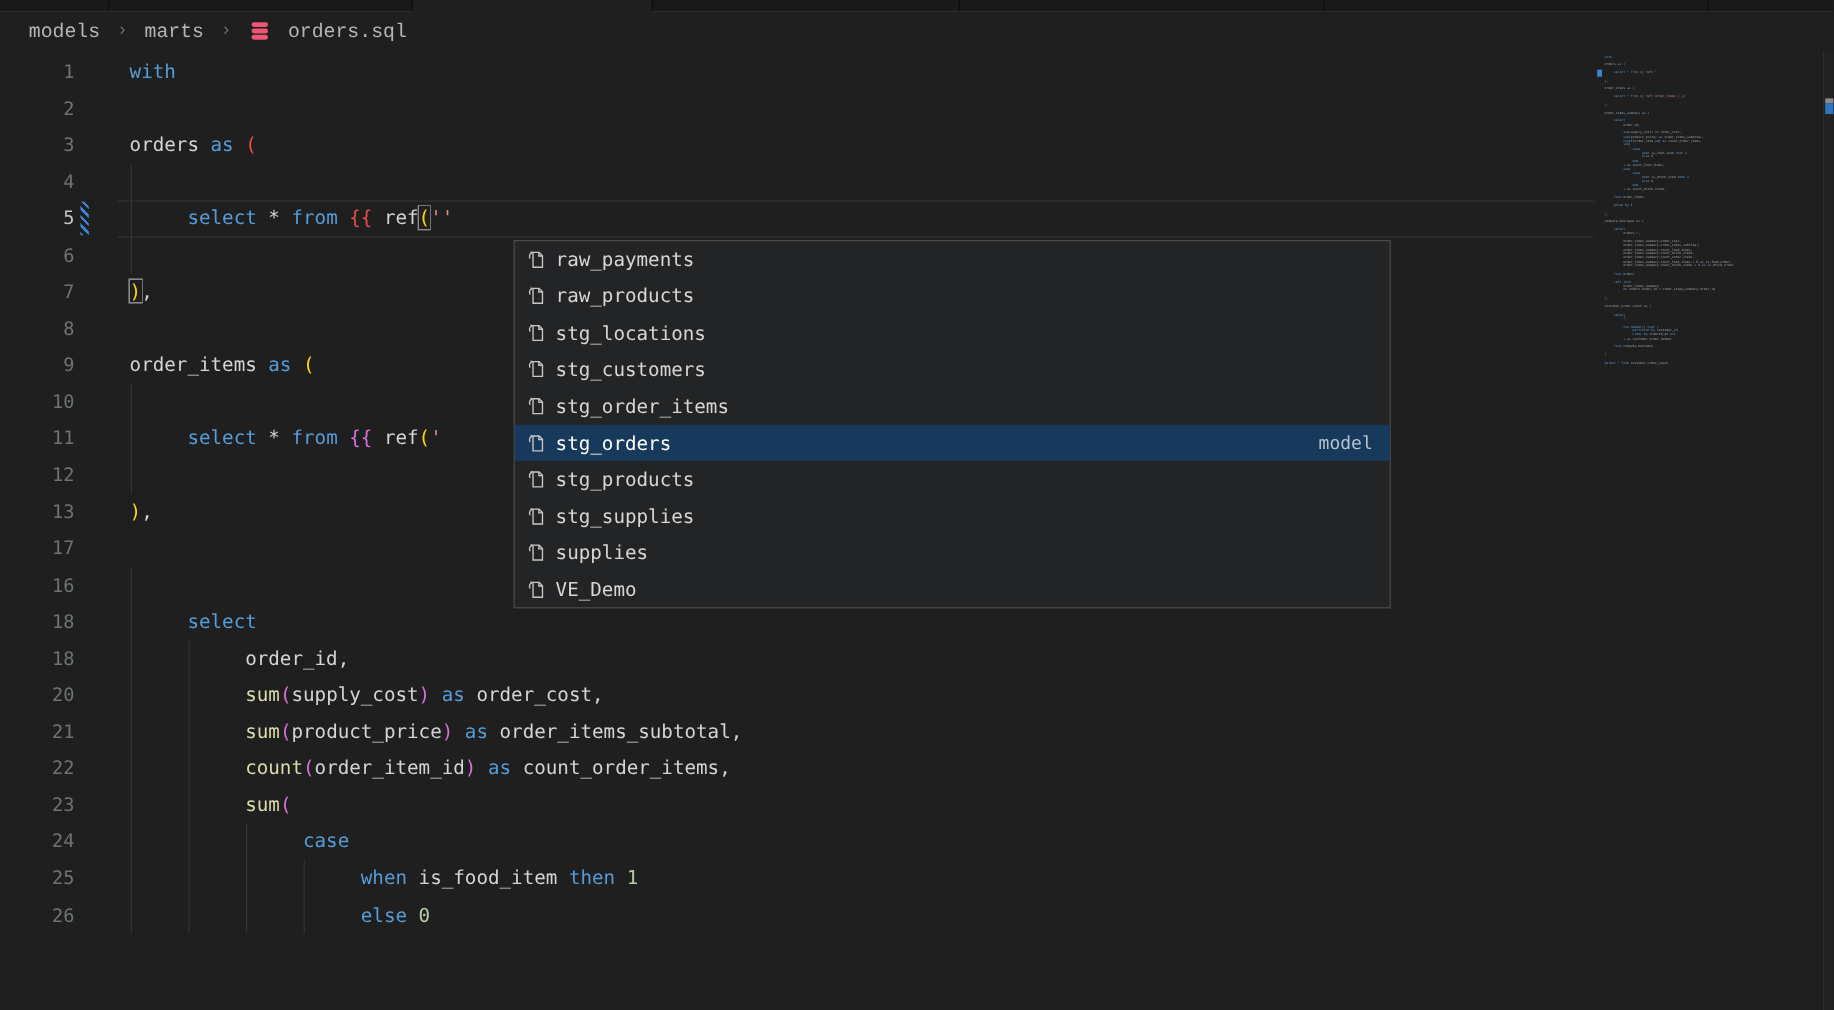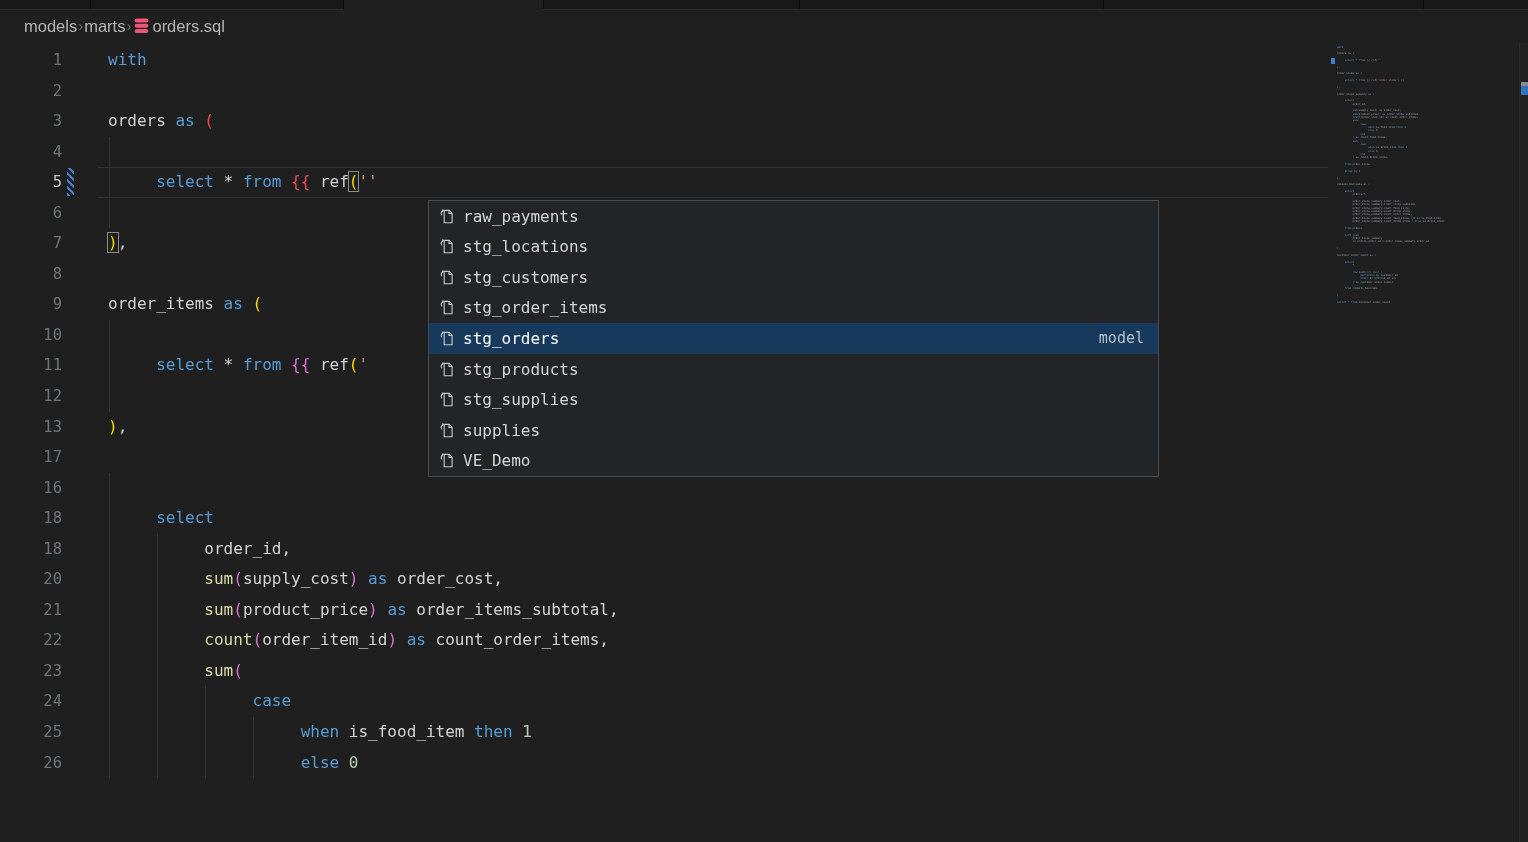--- a/index.html
+++ b/index.html
@@ -6,22 +6,22 @@
   body{
     width:1528px;height:842px;overflow:hidden;position:relative;
     background:#1f1f1f;font-family:"DejaVu Sans Mono",monospace;
   }
   
   .tabstrip{position:absolute;left:0;top:0;width:1528px;height:10px;background:#181818}
   .tabstrip .active-tab{position:absolute;left:343px;top:0;width:200px;height:10px;background:#1f1f1f}
   .tabstrip .bline{position:absolute;top:9px;height:1px;background:#2b2b2b}
   .tabstrip .sep{position:absolute;top:0;width:1px;height:9px;background:#0d0d0d}
   
-  .breadcrumb{position:absolute;left:24px;top:12px;height:28px;display:flex;align-items:center;gap:1px;
-    font-family:Liberation Sans, sans-serif;font-size:16.5px;color:#b5b5b5;white-space:nowrap}
+  .breadcrumb{position:absolute;left:24px;top:12px;height:28px;display:flex;align-items:center;gap:14px;
+    font-family:Liberation Mono, monospace;font-size:16.5px;color:#b5b5b5;white-space:nowrap}
   .crumb-sep{color:#6f6f6f;font-size:15px;transform:translateY(-1px)}
   .breadcrumb svg{display:block}
   
   #lines{position:absolute;left:0;top:45px;width:1528px}
   .cl{position:relative;height:30.55px;line-height:30.55px;font-size:16px;white-space:pre}
   .cl .ln{position:absolute;left:0;top:0;width:62px;text-align:right;color:#6d7477;font-size:15.5px}
   .cl.cur .ln{color:#c4c4c4}
   .cl .code{position:absolute;left:108px;top:0}
   .cl .hl{position:absolute;left:98px;width:1230px;top:0;height:100%;box-sizing:border-box;
     border-top:1px solid #333;border-bottom:1px solid #333;pointer-events:none}
@@ -124,20 +124,30 @@
 <span>raw_payments</span></div>
     <div class="srow">
   <svg width="18" height="19" viewBox="0 0 16 16">
     <g fill="none" stroke="#c8c8c8" stroke-width="1">
       <path d="M5.5 2.5 h4.5 l2.5 2.5 v8.5 h-7 z"></path>
       <path d="M9.8 2.5 v2.7 h2.7"></path>
       <path d="M3.3 7 a3.6 3.6 0 0 1 1.2-4.4"></path>
     </g>
     <path d="M3.6 1.6 l2 0.6 -1.4 1.6 z" fill="#c8c8c8"></path>
   </svg>
+<span>raw_products</span></div>
+    <div class="srow">
+  <svg width="18" height="19" viewBox="0 0 16 16">
+    <g fill="none" stroke="#c8c8c8" stroke-width="1">
+      <path d="M5.5 2.5 h4.5 l2.5 2.5 v8.5 h-7 z"></path>
+      <path d="M9.8 2.5 v2.7 h2.7"></path>
+      <path d="M3.3 7 a3.6 3.6 0 0 1 1.2-4.4"></path>
+    </g>
+    <path d="M3.6 1.6 l2 0.6 -1.4 1.6 z" fill="#c8c8c8"></path>
+  </svg>
 <span>stg_locations</span></div>
     <div class="srow">
   <svg width="18" height="19" viewBox="0 0 16 16">
     <g fill="none" stroke="#c8c8c8" stroke-width="1">
       <path d="M5.5 2.5 h4.5 l2.5 2.5 v8.5 h-7 z"></path>
       <path d="M9.8 2.5 v2.7 h2.7"></path>
       <path d="M3.3 7 a3.6 3.6 0 0 1 1.2-4.4"></path>
     </g>
     <path d="M3.6 1.6 l2 0.6 -1.4 1.6 z" fill="#c8c8c8"></path>
   </svg>

